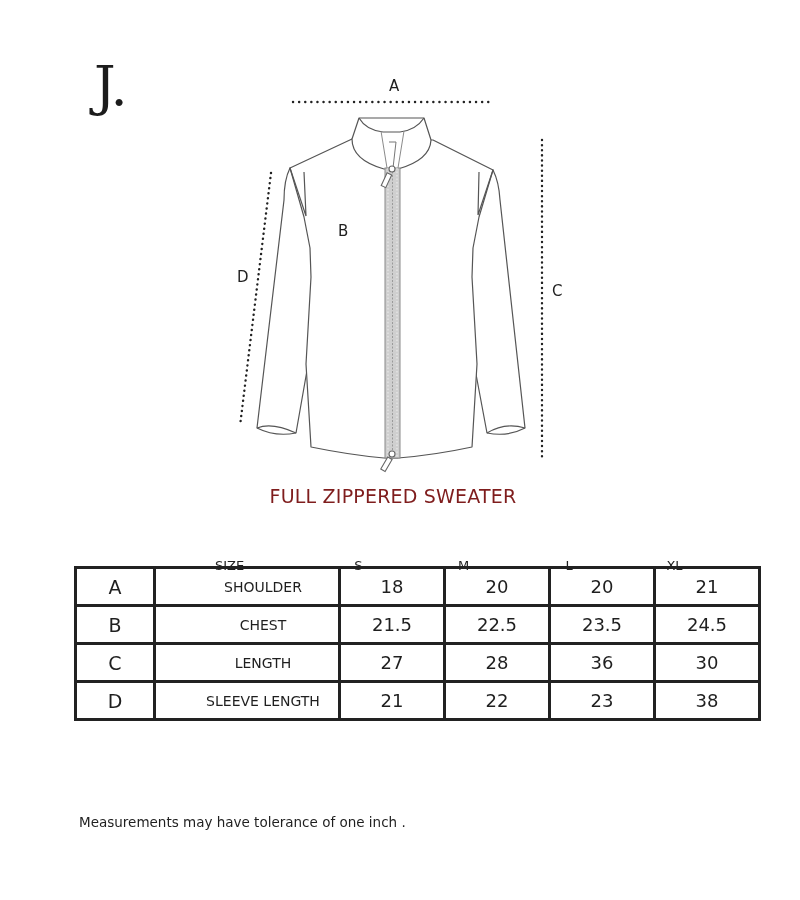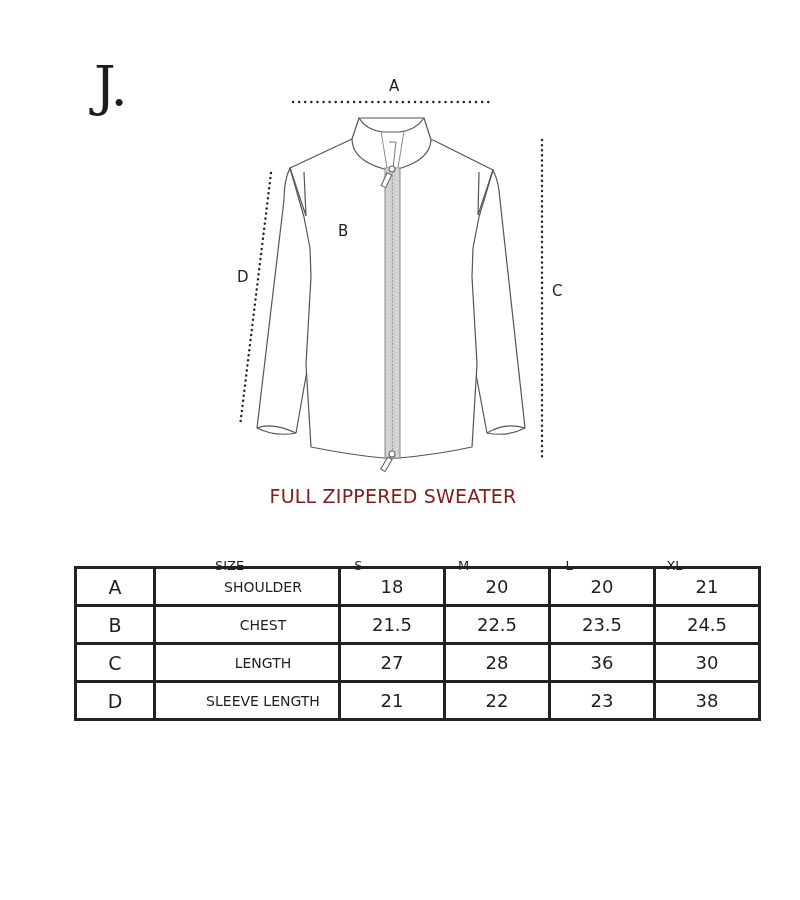--- a/index.html
+++ b/index.html
@@ -200,13 +200,14 @@
       <td class="measure">SLEEVE LENGTH</td>
       <td class="val">21</td>
       <td class="val">22</td>
       <td class="val">23</td>
       <td class="val last">38</td>
     </tr>
   </tbody>
 </table>
 
 <div class="footnote">
+  <div>Measurements may have tolerance of one inch .</div>
 </div>
 
 </body></html>

